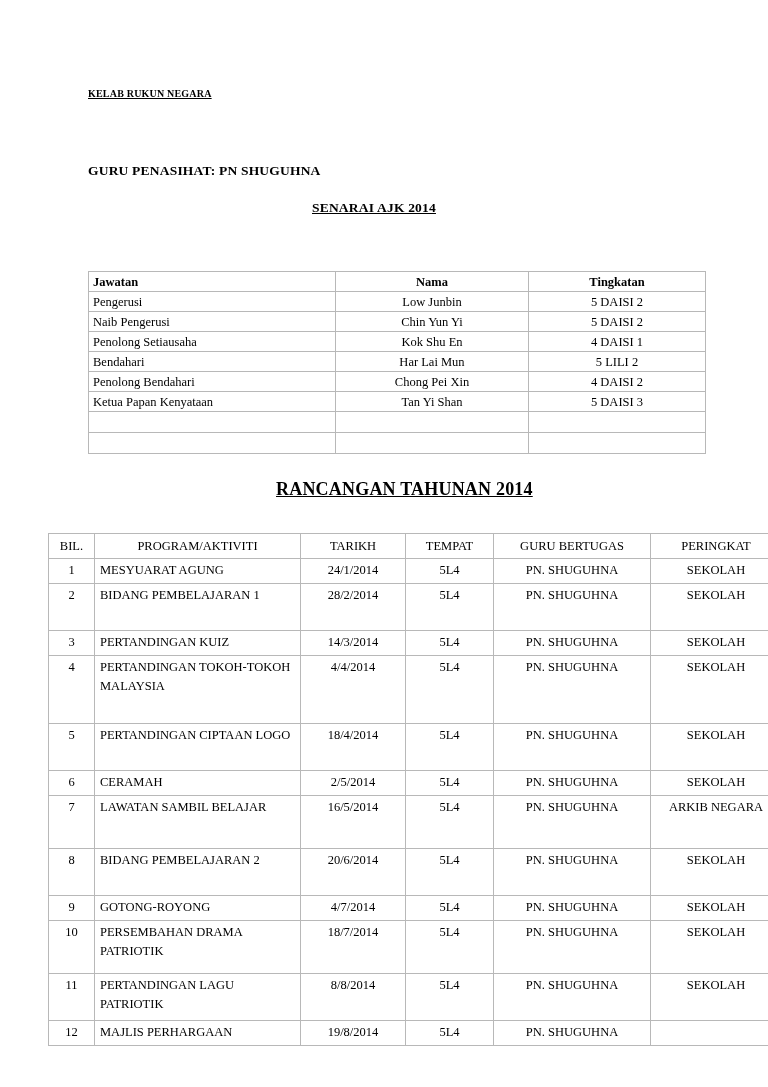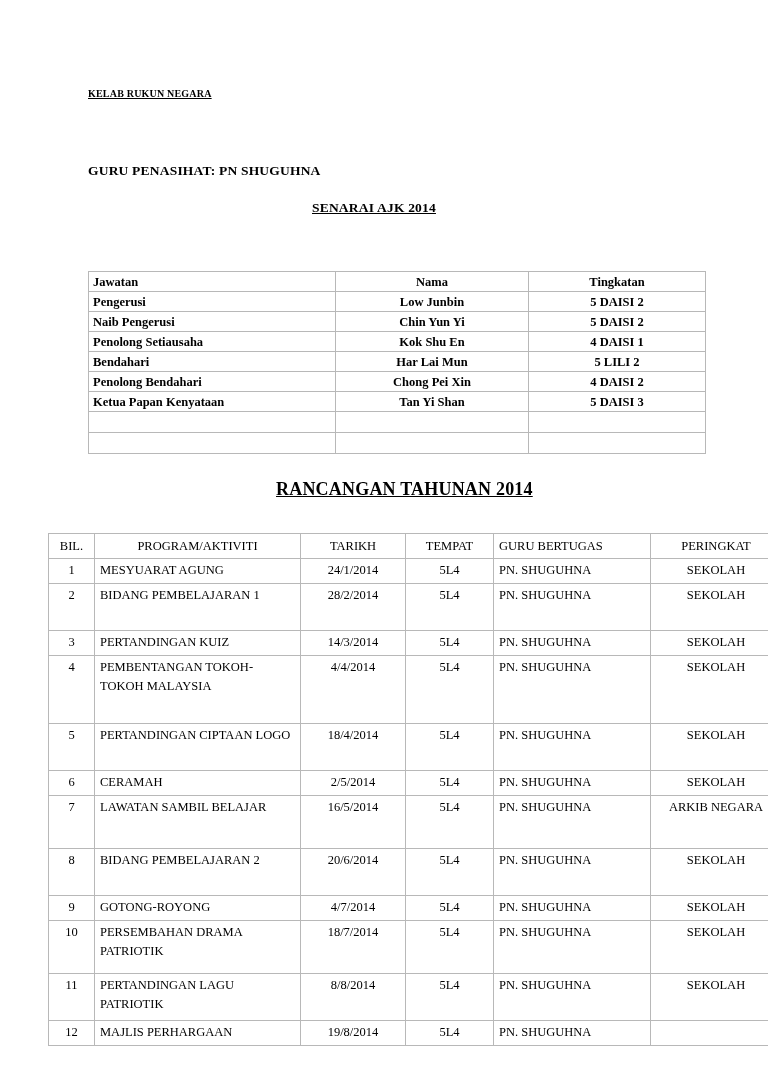--- a/index.html
+++ b/index.html
@@ -75,21 +75,21 @@
     width: 591px;
     border-collapse: collapse;
     table-layout: fixed;
     font-size: 12.5px;
   }
   .ajk-table td, .ajk-table th {
     border: 1px solid #b8b8b8;
     height: 19px;
     padding: 0 4px;
     line-height: 18px;
-    font-weight: bold;
+    font-weight: normal;
     vertical-align: middle;
     overflow: hidden;
     white-space: nowrap;
   }
   .ajk-table th {
     font-weight: bold;
     text-align: center;
   }
   .ajk-table .c-jawatan { width: 238px; text-align: left; }
   .ajk-table .c-nama    { width: 184px; text-align: center; }
@@ -117,21 +117,21 @@
   .plan-table th {
     text-align: center;
     vertical-align: middle;
     height: 20px;
     margin-top: 46px;
   }
   .plan-table .c-bil     { width: 35px;  text-align: center; }
   .plan-table .c-program { width: 195px; text-align: left; }
   .plan-table .c-tarikh  { width: 94px;  text-align: center; }
   .plan-table .c-tempat  { width: 77px;  text-align: center; }
-  .plan-table .c-guru    { width: 146px; text-align: left; }
+  .plan-table .c-guru    { width: 146px; text-align: center; }
   .plan-table .c-pering  { width: 120px; text-align: center; }
   .plan-table th.c-program { text-align: center; }
 
   .plan-table tr.h1 td { height: 20px; }
   .plan-table tr.h2 td { height: 42px; }
   .plan-table tr.h3 td { height: 63px; }
   .plan-table tr.h2b td { height: 48px; }
 
   .nowrapcell { white-space: nowrap; }
 </style>
@@ -231,21 +231,21 @@
       <tr class="h1">
         <td class="c-bil">3</td>
         <td class="c-program nowrapcell">PERTANDINGAN  KUIZ</td>
         <td class="c-tarikh">14/3/2014</td>
         <td class="c-tempat">5L4</td>
         <td class="c-guru">PN. SHUGUHNA</td>
         <td class="c-pering">SEKOLAH</td>
       </tr>
       <tr class="h3">
         <td class="c-bil">4</td>
-        <td class="c-program">PEMBENTANGAN TOKOH-TOKOH MALAYSIA</td>
+        <td class="c-program">PERTANDINGAN TOKOH-TOKOH MALAYSIA</td>
         <td class="c-tarikh">4/4/2014</td>
         <td class="c-tempat">5L4</td>
         <td class="c-guru">PN. SHUGUHNA</td>
         <td class="c-pering">SEKOLAH</td>
       </tr>
       <tr class="h2">
         <td class="c-bil">5</td>
         <td class="c-program">PERTANDINGAN CIPTAAN LOGO</td>
         <td class="c-tarikh">18/4/2014</td>
         <td class="c-tempat">5L4</td>

